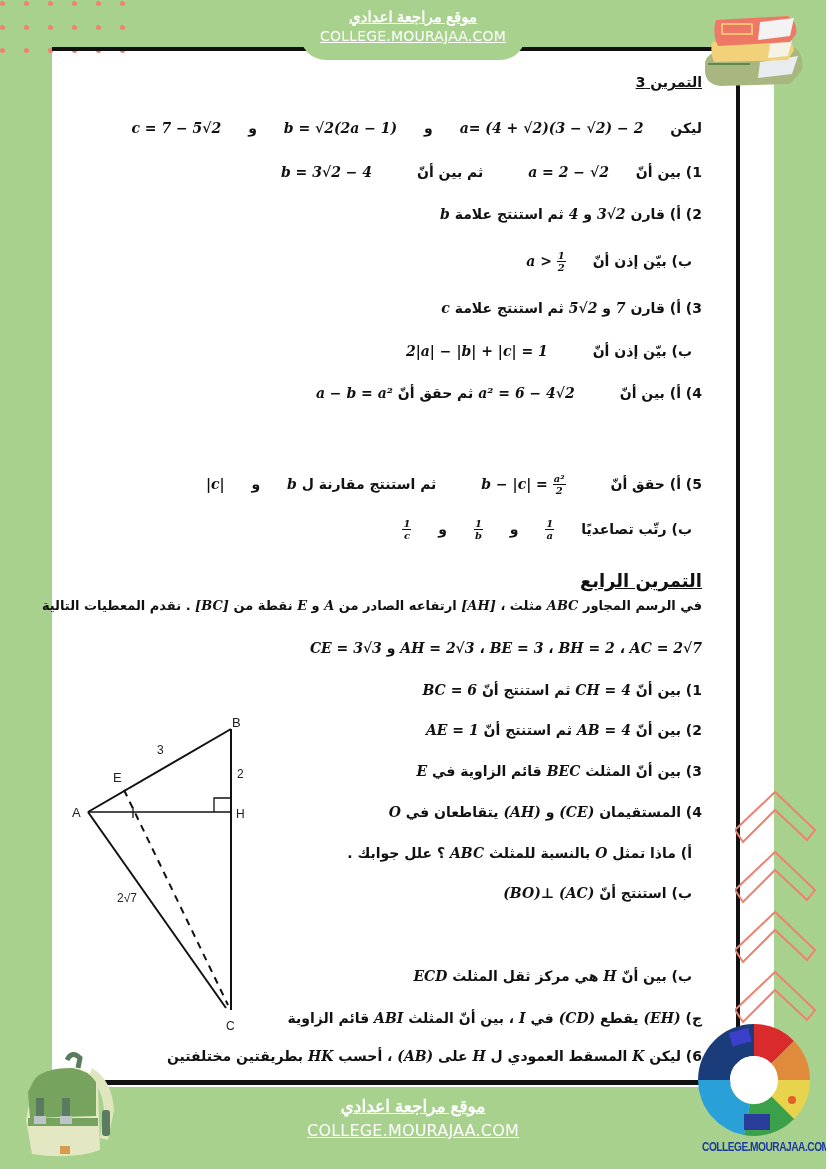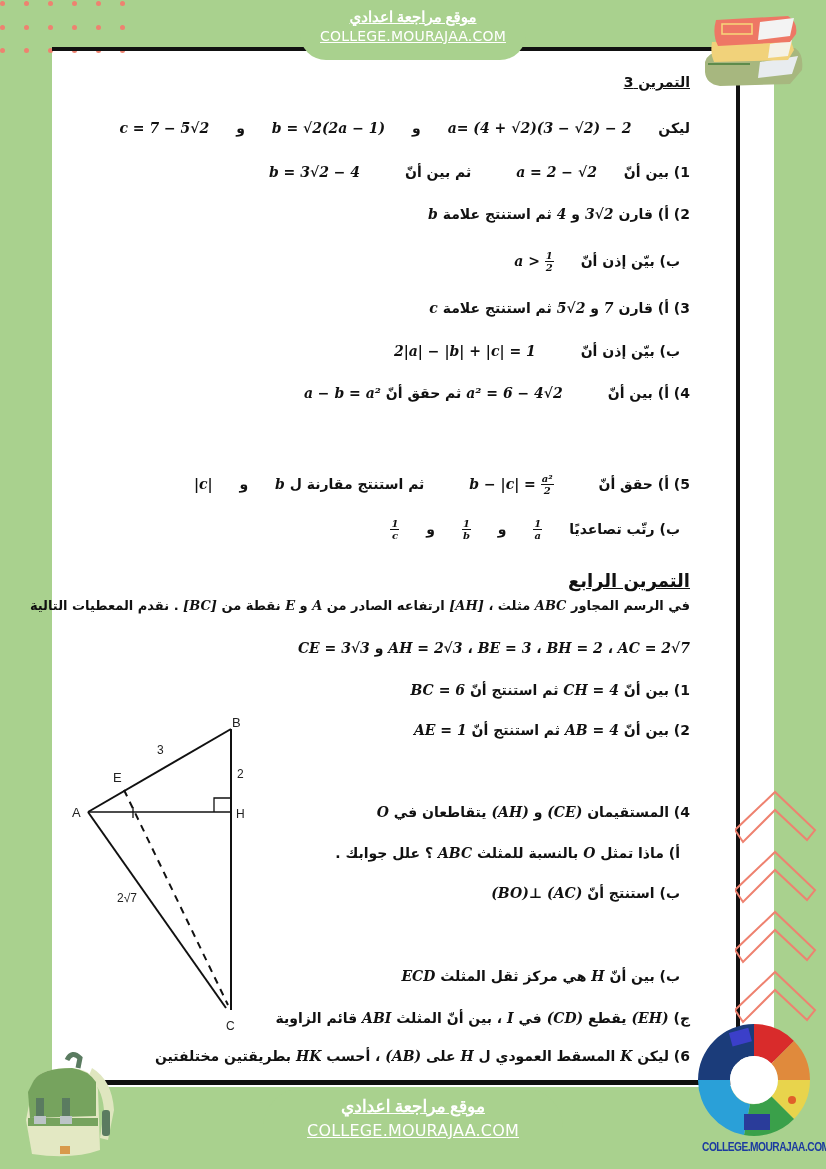--- a/index.html
+++ b/index.html
@@ -8,27 +8,27 @@
   .dot{position:absolute;width:5px;height:5px;border-radius:50%;background:#ee8270;}
   .left-strip{position:absolute;left:0;top:47px;width:52px;height:1000px;background:#a9d18e;}
   .sheet{position:absolute;left:52px;top:47px;width:722px;height:1040px;background:#ffffff;}
   .rule-top{position:absolute;left:52px;top:47px;width:710px;height:4px;background:#111;}
   .rule-bottom{position:absolute;left:52px;top:1080px;width:710px;height:5px;background:#111;}
   .rule-right{position:absolute;left:736px;top:80px;width:4px;height:1005px;background:#111;}
   .right-strip{position:absolute;left:775px;top:0;width:51px;height:1169px;background:#a9d18e;}
   .bottom-band{position:absolute;left:0;top:1112px;width:826px;height:57px;background:#a9d18e;}
   .tab-top{position:absolute;left:300px;top:0;width:226px;height:60px;background:#a9d18e;border-radius:0 0 26px 26px;text-align:center;color:#fff;}
   .tab-bottom{position:absolute;left:263px;top:1088px;width:300px;height:90px;background:#a9d18e;border-radius:40px 40px 0 0;text-align:center;color:#fff;}
-  .tab-ar{font-family:Liberation Serif, serif;font-weight:bold;text-decoration:underline;direction:rtl;}
+  .tab-ar{font-family:Liberation Sans, sans-serif;font-weight:bold;text-decoration:underline;direction:rtl;}
   .tab-en{font-family:"DejaVu Sans",sans-serif;text-decoration:underline;letter-spacing:0.2px;}
   .tab-top .tab-ar{font-size:15px;margin-top:8px;}
   .tab-top .tab-en{font-size:14px;margin-top:2px;}
   .tab-bottom .tab-ar{font-size:17px;margin-top:8px;}
   .tab-bottom .tab-en{font-size:16px;margin-top:4px;}
-  .content{position:absolute;left:60px;top:60px;width:630px;height:1020px;}
+  .content{position:absolute;left:72px;top:60px;width:630px;height:1020px;}
   .line{position:absolute;right:0;direction:rtl;font-weight:bold;font-size:14px;color:#111;white-space:nowrap;font-family:"DejaVu Sans",sans-serif;}
   .math{font-family:"DejaVu Serif",serif;font-style:italic;font-weight:bold;direction:ltr;unicode-bidi:isolate;display:inline-block;}
   .h{text-decoration:underline;font-size:14px;}
   .frac{display:inline-flex;flex-direction:column;align-items:center;vertical-align:middle;font-size:10px;line-height:11px;font-family:"DejaVu Serif",serif;font-style:italic;font-weight:bold;}
   .frac span:first-child{border-bottom:1px solid #111;padding:0 1px;}
   .gap{display:inline-block;width:22px;}
   .gap2{display:inline-block;width:40px;}
   svg text{font-family:"Liberation Sans",sans-serif;}
   .chev{position:absolute;}
   .brand{position:absolute;left:692px;top:1140px;width:134px;text-align:center;font-family:"Liberation Sans",sans-serif;font-weight:bold;font-size:12px;color:#1c3aa0;letter-spacing:-0.6px;transform:scaleX(0.85);}
@@ -216,20 +216,27 @@
   </div>
 
   <div class="line" style="top:662px">
     <span>2)</span>
     <span>بين أنّ</span>
     <span class="math">AB = 4</span>
     <span>ثم استنتج أنّ</span>
     <span class="math">AE = 1</span>
   </div>
 
+  <div class="line" style="top:703px">
+    <span>3)</span>
+    <span>بين أنّ المثلث</span>
+    <span class="math">BEC</span>
+    <span>قائم الزاوية في</span>
+    <span class="math">E</span>
+  </div>
 
   <div class="line" style="top:744px">
     <span>4)</span>
     <span>المستقيمان</span>
     <span class="math">(CE)</span>
     <span>و</span>
     <span class="math">(AH)</span>
     <span>يتقاطعان في</span>
     <span class="math">O</span>
   </div>

